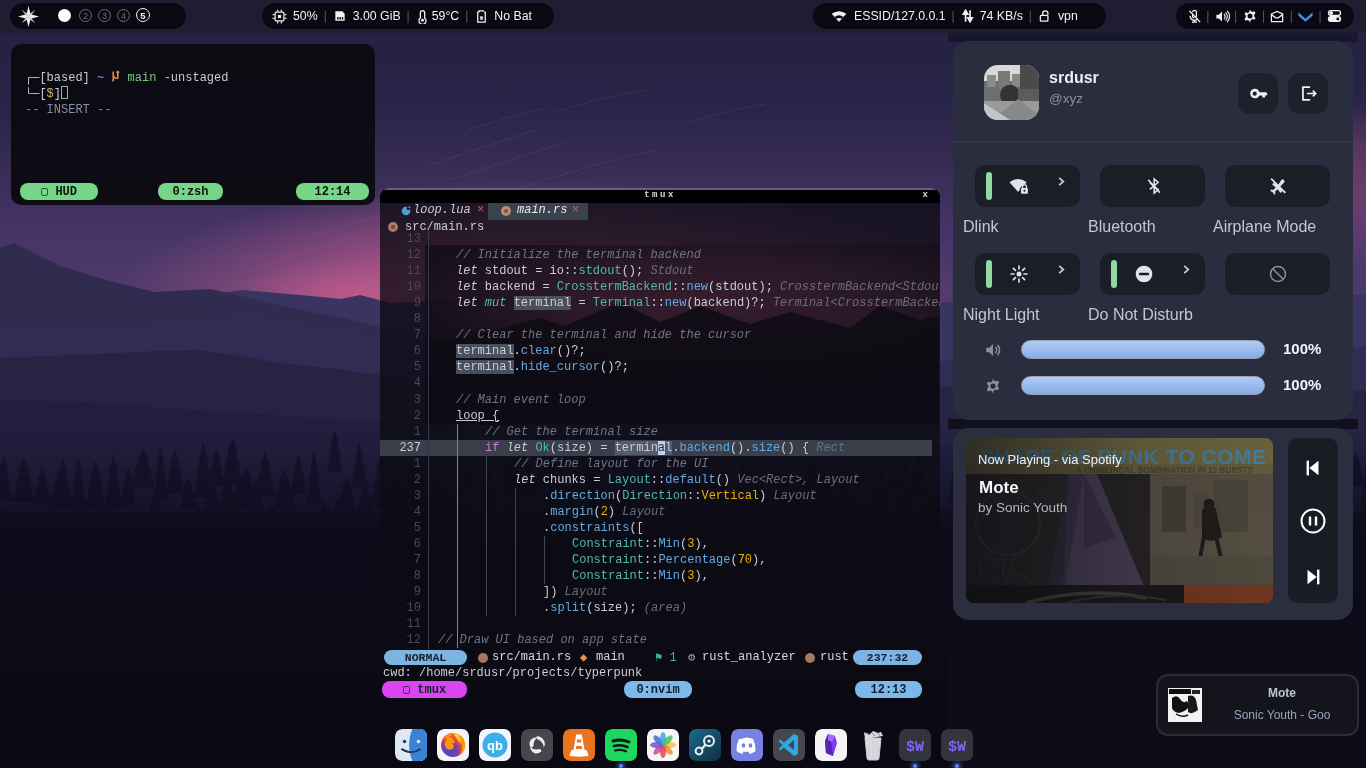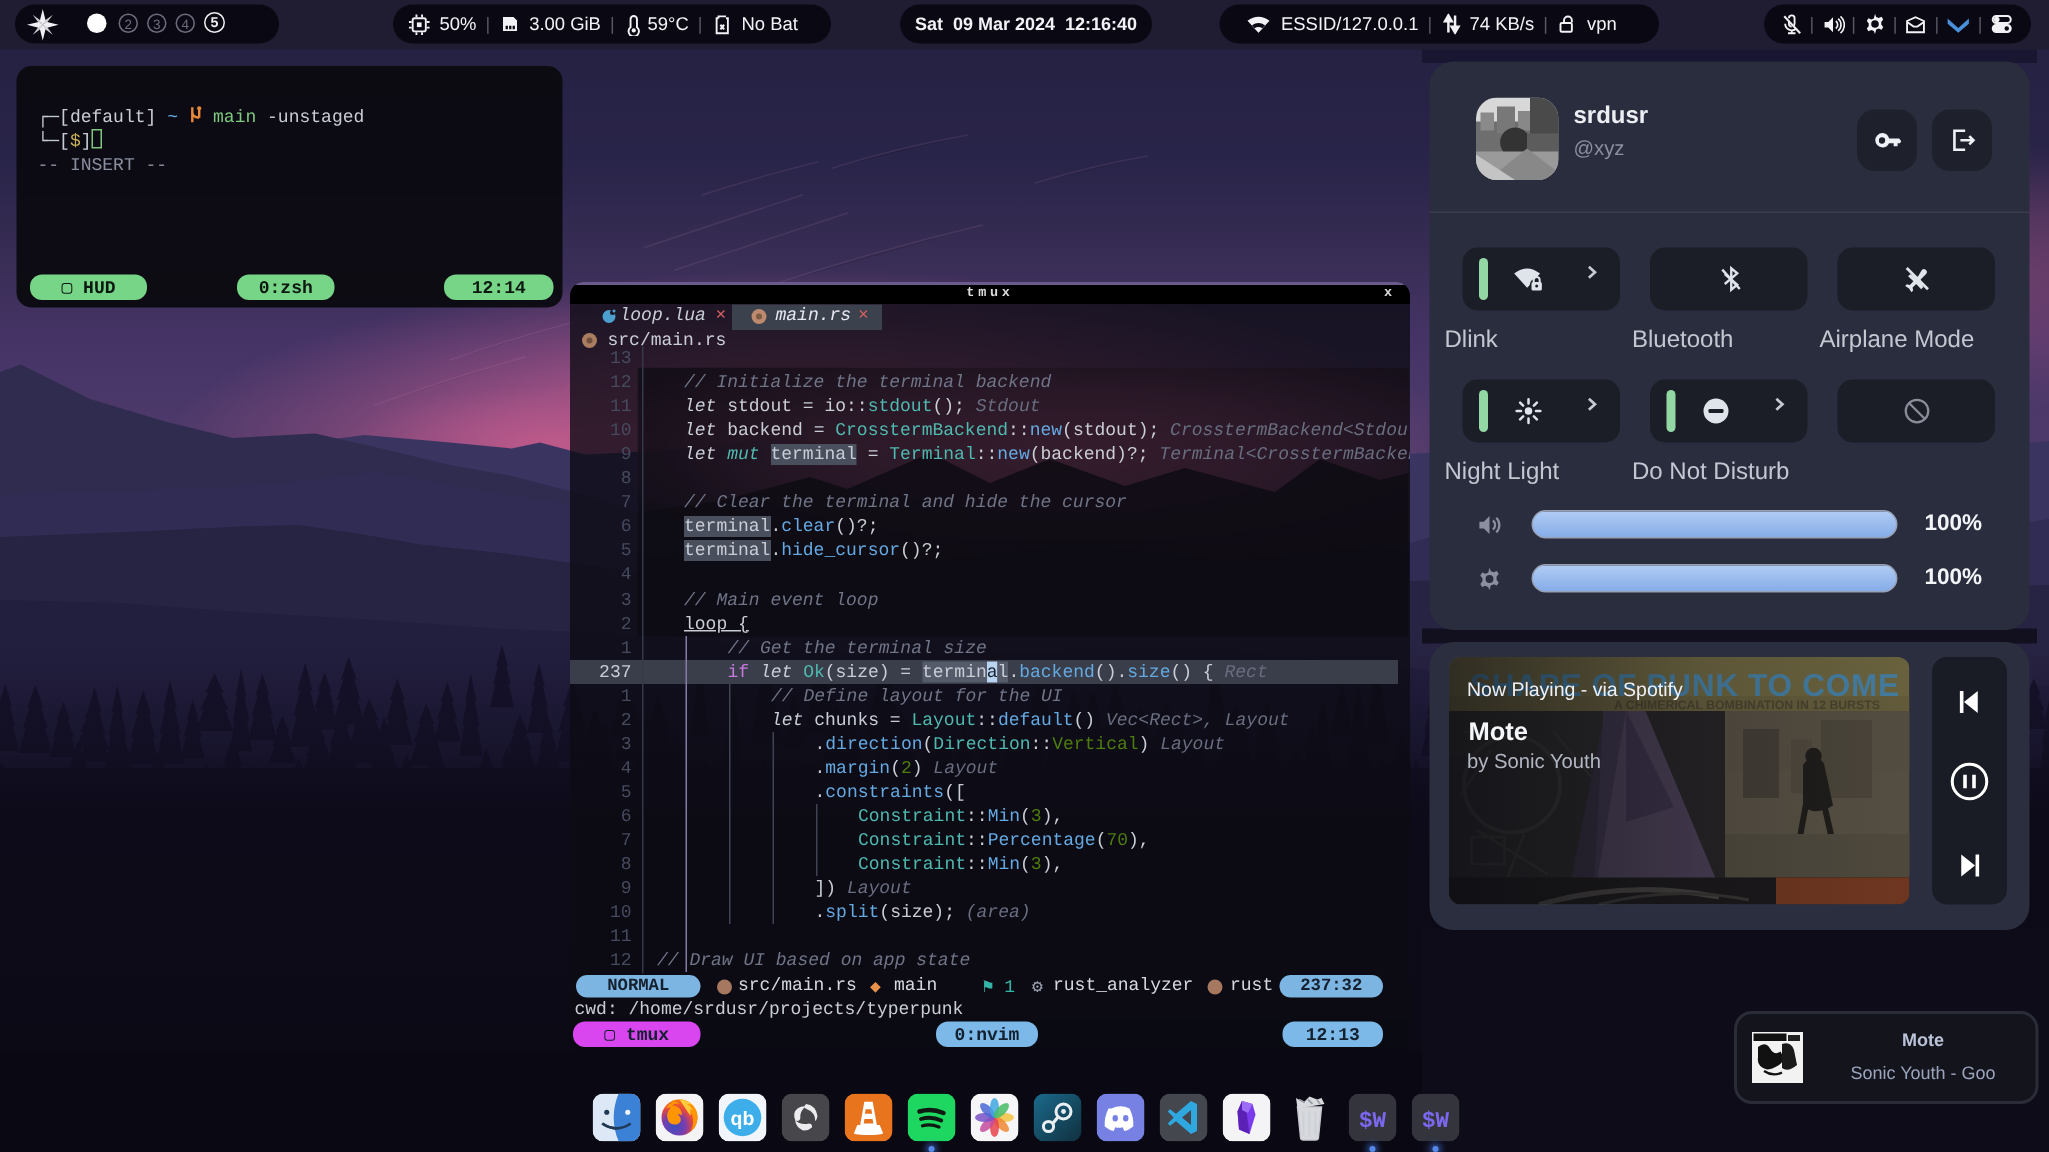--- a/index.html
+++ b/index.html
@@ -17,21 +17,21 @@
 #tmuxtitle{position:absolute;left:0;top:0;width:560px;height:15px;background:#000;color:#dcdcdc;font-family:"Liberation Mono",monospace;font-size:9px;font-weight:bold;border-top:2px solid #6b5b8c}
 #tmuxbody{position:absolute;left:0;top:15px;width:560px;height:477px;background:rgba(13,11,19,0.78)}
 .codeline{position:absolute;left:0;width:560px;height:16.05px;white-space:pre;font-family:"Liberation Mono",monospace;font-size:12px;line-height:16.05px}
 .lnum{position:absolute;left:0;width:41px;text-align:right;color:#454a5e}
 .it{font-style:italic}
 .cmt{color:#6f7487;font-style:italic}
 .hint{color:#686d80;font-style:italic}
 .kw{color:#c678dd;}
 .ty{color:#4fb9af}
 .fn{color:#64a9e2}
-.num{color:#4d7c0f}
+.num{color:#eab308}
 .wh{color:#c9cdd6}
 .hl{background:#4a4f5e}
 
 #panel{position:absolute;left:953px;top:41px;width:400px;height:379px;background:#2a2d3d;border-radius:16px}
 .toggle{position:absolute;width:105px;height:42px;background:#1b1e27;border-radius:10px}
 .tlabel{position:absolute;width:130px;text-align:left;color:#c3c7d1;font-size:16px}
 .gbar{position:absolute;left:11px;top:7px;width:6px;height:28px;background:#93d7a5;border-radius:3px}
 .chev{position:absolute;right:14px;top:12px;width:9px;height:9px;color:#b6bac4}
 .sbtn{position:absolute;width:40px;height:41px;background:#1e212b;border-radius:12px;display:flex;align-items:center;justify-content:center}
 .slider{position:absolute;width:244px;height:19px;border-radius:10px;background:linear-gradient(180deg,#b0ccf4,#86ace8);border:1.5px solid #98a2b6}
@@ -138,21 +138,20 @@
         <circle cx="12" cy="21" r="2.6" fill="#f2f2f6" stroke="none"></circle>
       </svg>
   <span style="margin-left:3px">59°C</span>
       <span class="sep">|</span>
   <svg width="15" height="15" viewBox="0 0 24 24" fill="none" stroke="#f2f2f6" stroke-width="2">
         <path d="M8 5 V3 h8 M8 5 h-2 v16 h12 v-16 h-2"></path>
         <path d="M10 12 l4 5 M14 12 l-4 5" stroke-width="2.2"></path>
       </svg>
   <span style="margin-left:5px">No Bat</span>
 </div>
-<div class="pill" style="left:600px;width:168px;justify-content:center;font-weight:bold;font-size:12px">Sat&nbsp; 09 Mar 2024&nbsp; 12:16:40</div>
 <div class="pill" style="left:813px;width:293px;padding:0 18px">
   <svg width="16" height="13" viewBox="0 0 24 18" fill="#f2f2f6">
         <path d="M12 17 L1 5 Q12 -3 23 5 Z"></path>
         <path d="M12 17 L5.5 9.5 Q12 5 18.5 9.5 Z" fill="#0a0913"></path>
         <path d="M12 17 L8 12.5 Q12 10 16 12.5 Z"></path>
       </svg>
   <span style="margin-left:7px">ESSID/127.0.0.1</span>
       <span class="sep">|</span>
   <svg width="13" height="14" viewBox="0 0 20 22" fill="#f2f2f6">
         <path d="M7 8 L7 20 M7 8 L3.5 8 L7 2 L10.5 8 Z" stroke="#f2f2f6" stroke-width="2.6"></path>
@@ -192,21 +191,21 @@
   <span class="sep" style="margin:0 2px">|</span>
   <svg width="17" height="16" viewBox="0 0 24 24" fill="none" stroke="#f2f2f6" stroke-width="2">
         <rect x="3" y="4" width="18" height="7" rx="3.5"></rect>
         <circle cx="7" cy="7.5" r="1.8" fill="#f2f2f6"></circle>
         <rect x="3" y="13" width="18" height="7" rx="3.5" fill="#f2f2f6"></rect>
         <circle cx="17" cy="16.5" r="2.2" fill="#0a0913" stroke="none"></circle>
       </svg>
 </div>
 
 <div id="term1">
-  <div style="position:absolute;left:14px;top:26px;white-space:pre"><span style="color:#c8ccd4">┌─[default] </span><span style="color:#64a9e2">~ </span><svg width="9" height="13" viewBox="0 0 9 13" style="vertical-align:-2px">
+  <div style="position:absolute;left:14px;top:26px;white-space:pre"><span style="color:#c8ccd4">┌─[based] </span><span style="color:#64a9e2">~ </span><svg width="9" height="13" viewBox="0 0 9 13" style="vertical-align:-2px">
           <g stroke="#e8883a" stroke-width="1.6" fill="none">
             <path d="M2.2 1.5 V11.5 M2.2 5 Q2.2 8 6.8 8.5 M6.8 2 V8.5"></path>
             <circle cx="6.8" cy="2.2" r="1.4" fill="#e8883a" stroke="none"></circle>
           </g>
         </svg><span style="color:#7ec87f"> main </span><span style="color:#c8ccd4">-unstaged</span></div>
   <div style="position:absolute;left:14px;top:42px;white-space:pre"><span style="color:#c8ccd4">└─[</span><span style="color:#c8b35a">$</span><span style="color:#c8ccd4">]</span><span style="display:inline-block;width:7px;height:13px;border:1.5px solid #7ec87f;vertical-align:-2px"></span></div>
   <div style="position:absolute;left:14px;top:59px;color:#8a8fa0">-- INSERT --</div>
   <div class="gpill" style="left:9px;top:139px;width:78px">▢ HUD</div>
   <div class="gpill" style="left:147px;top:139px;width:65px">0:zsh</div>
   <div class="gpill" style="left:285px;top:139px;width:73px">12:14</div>

